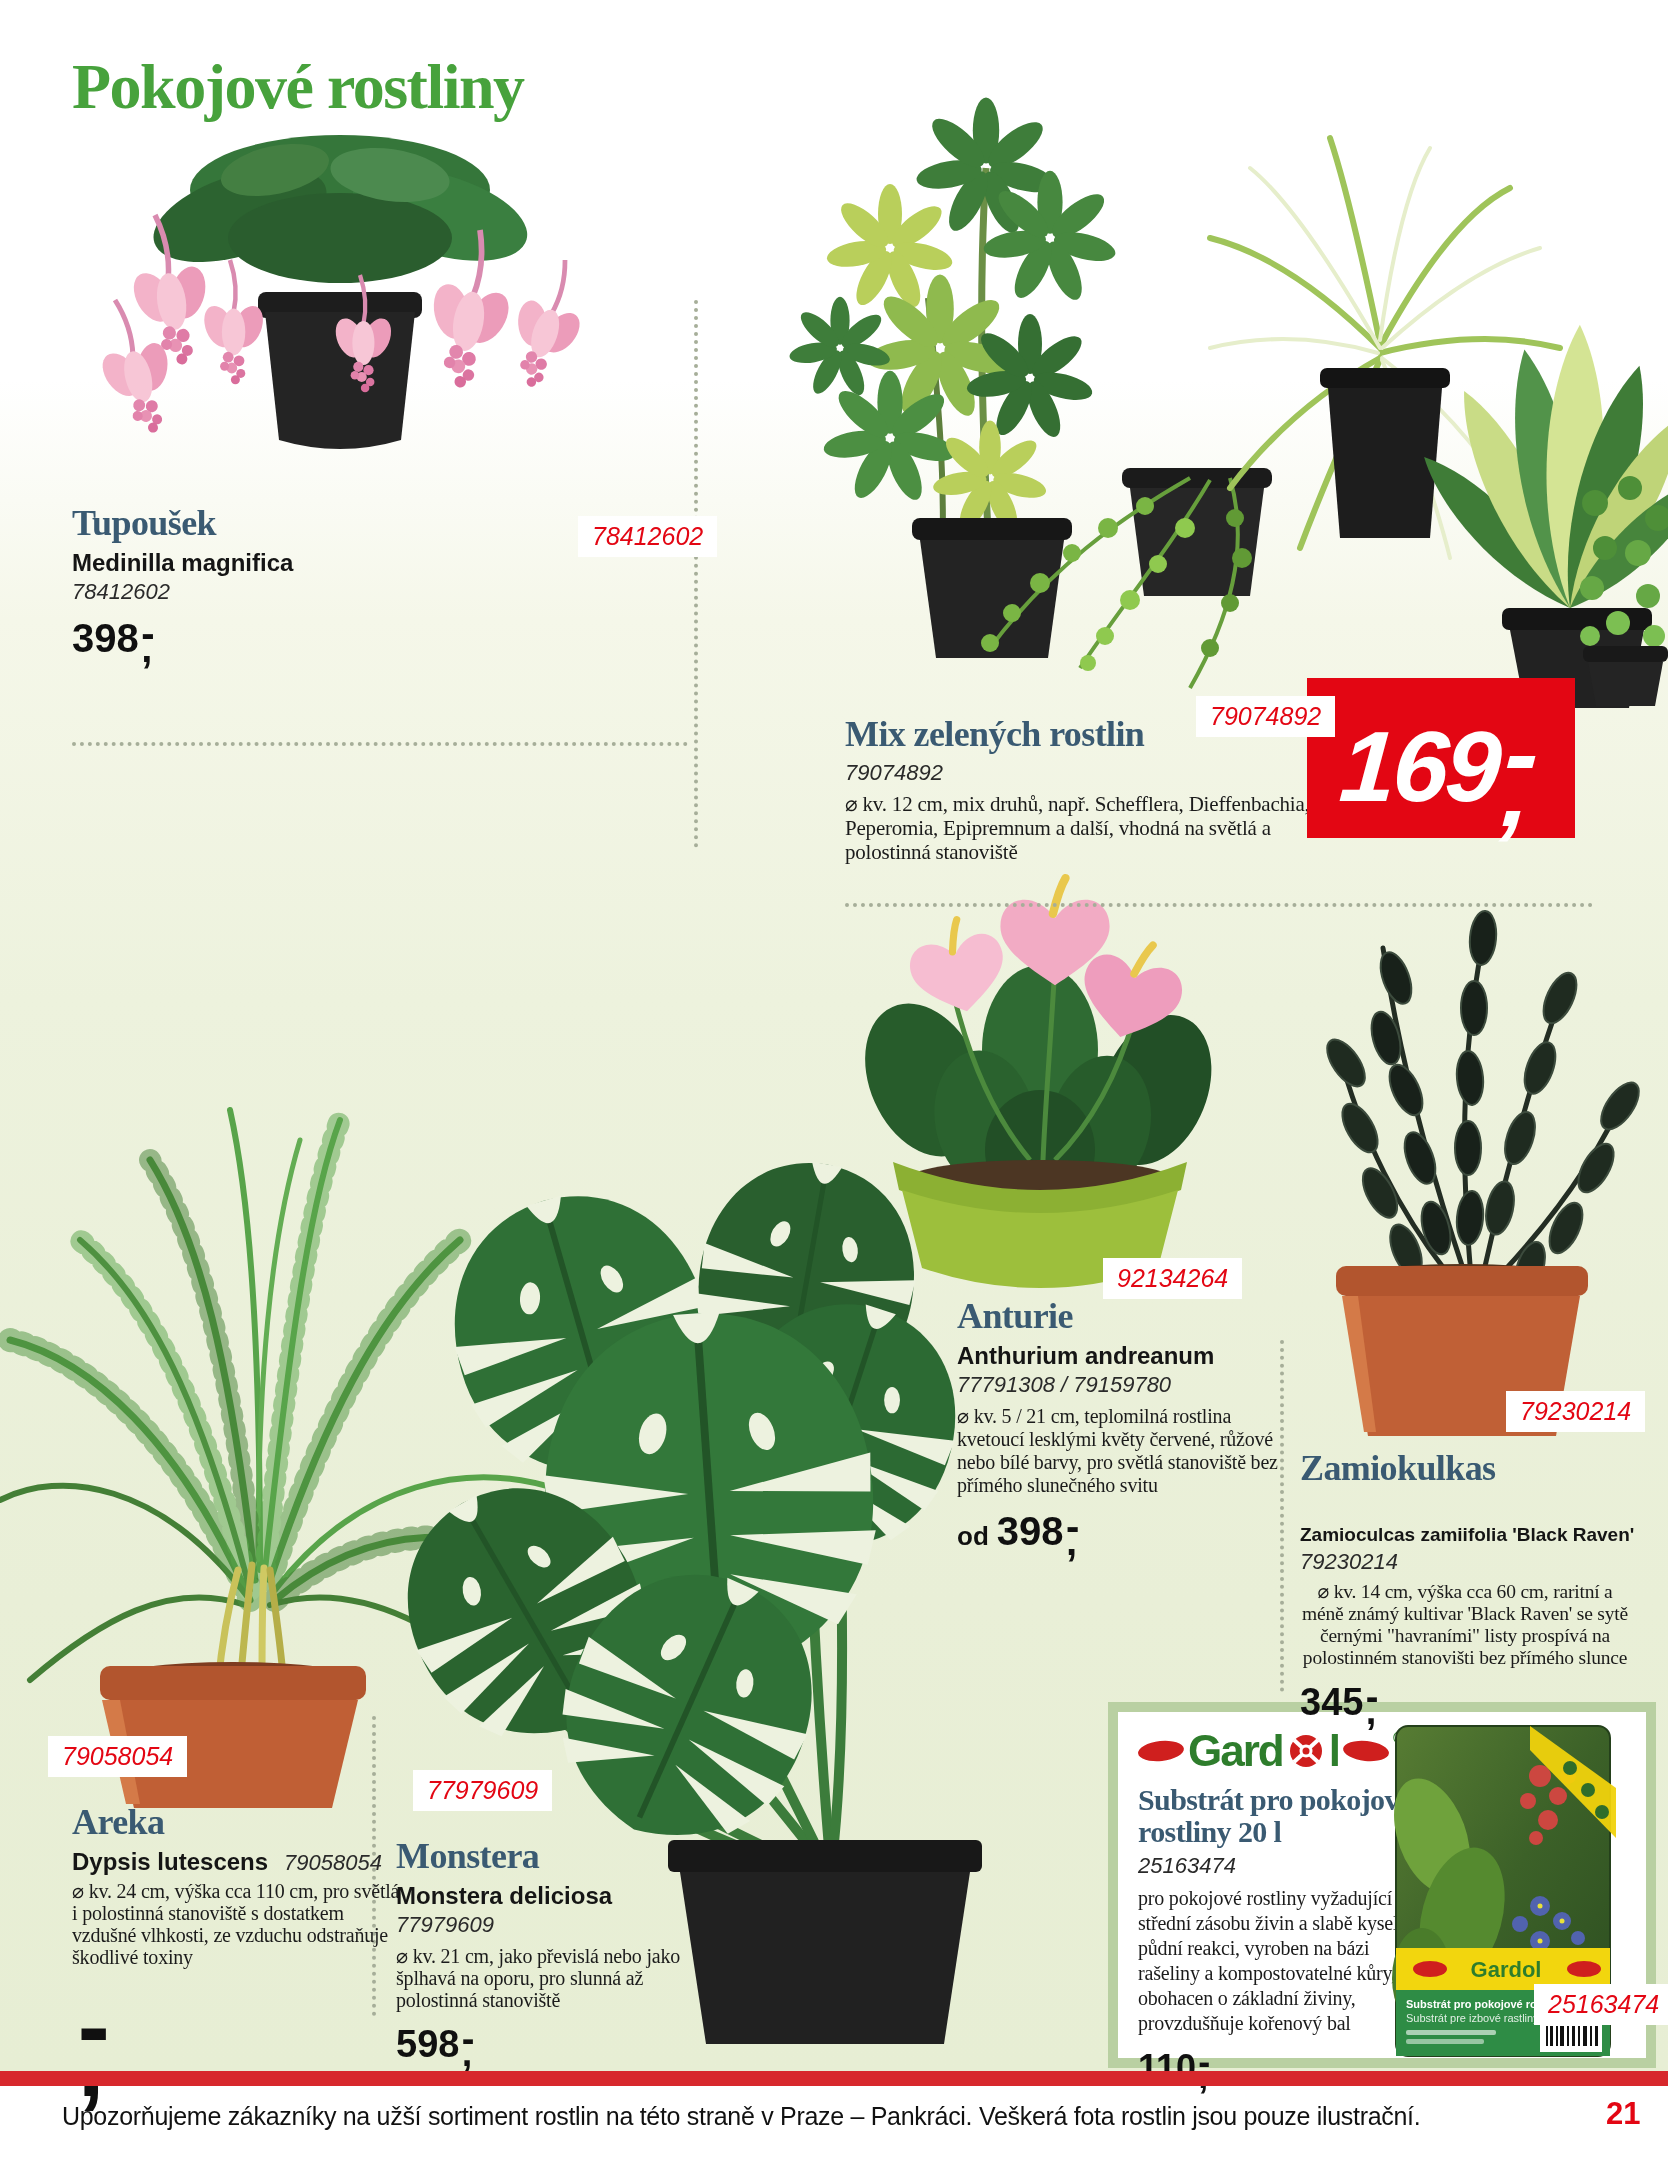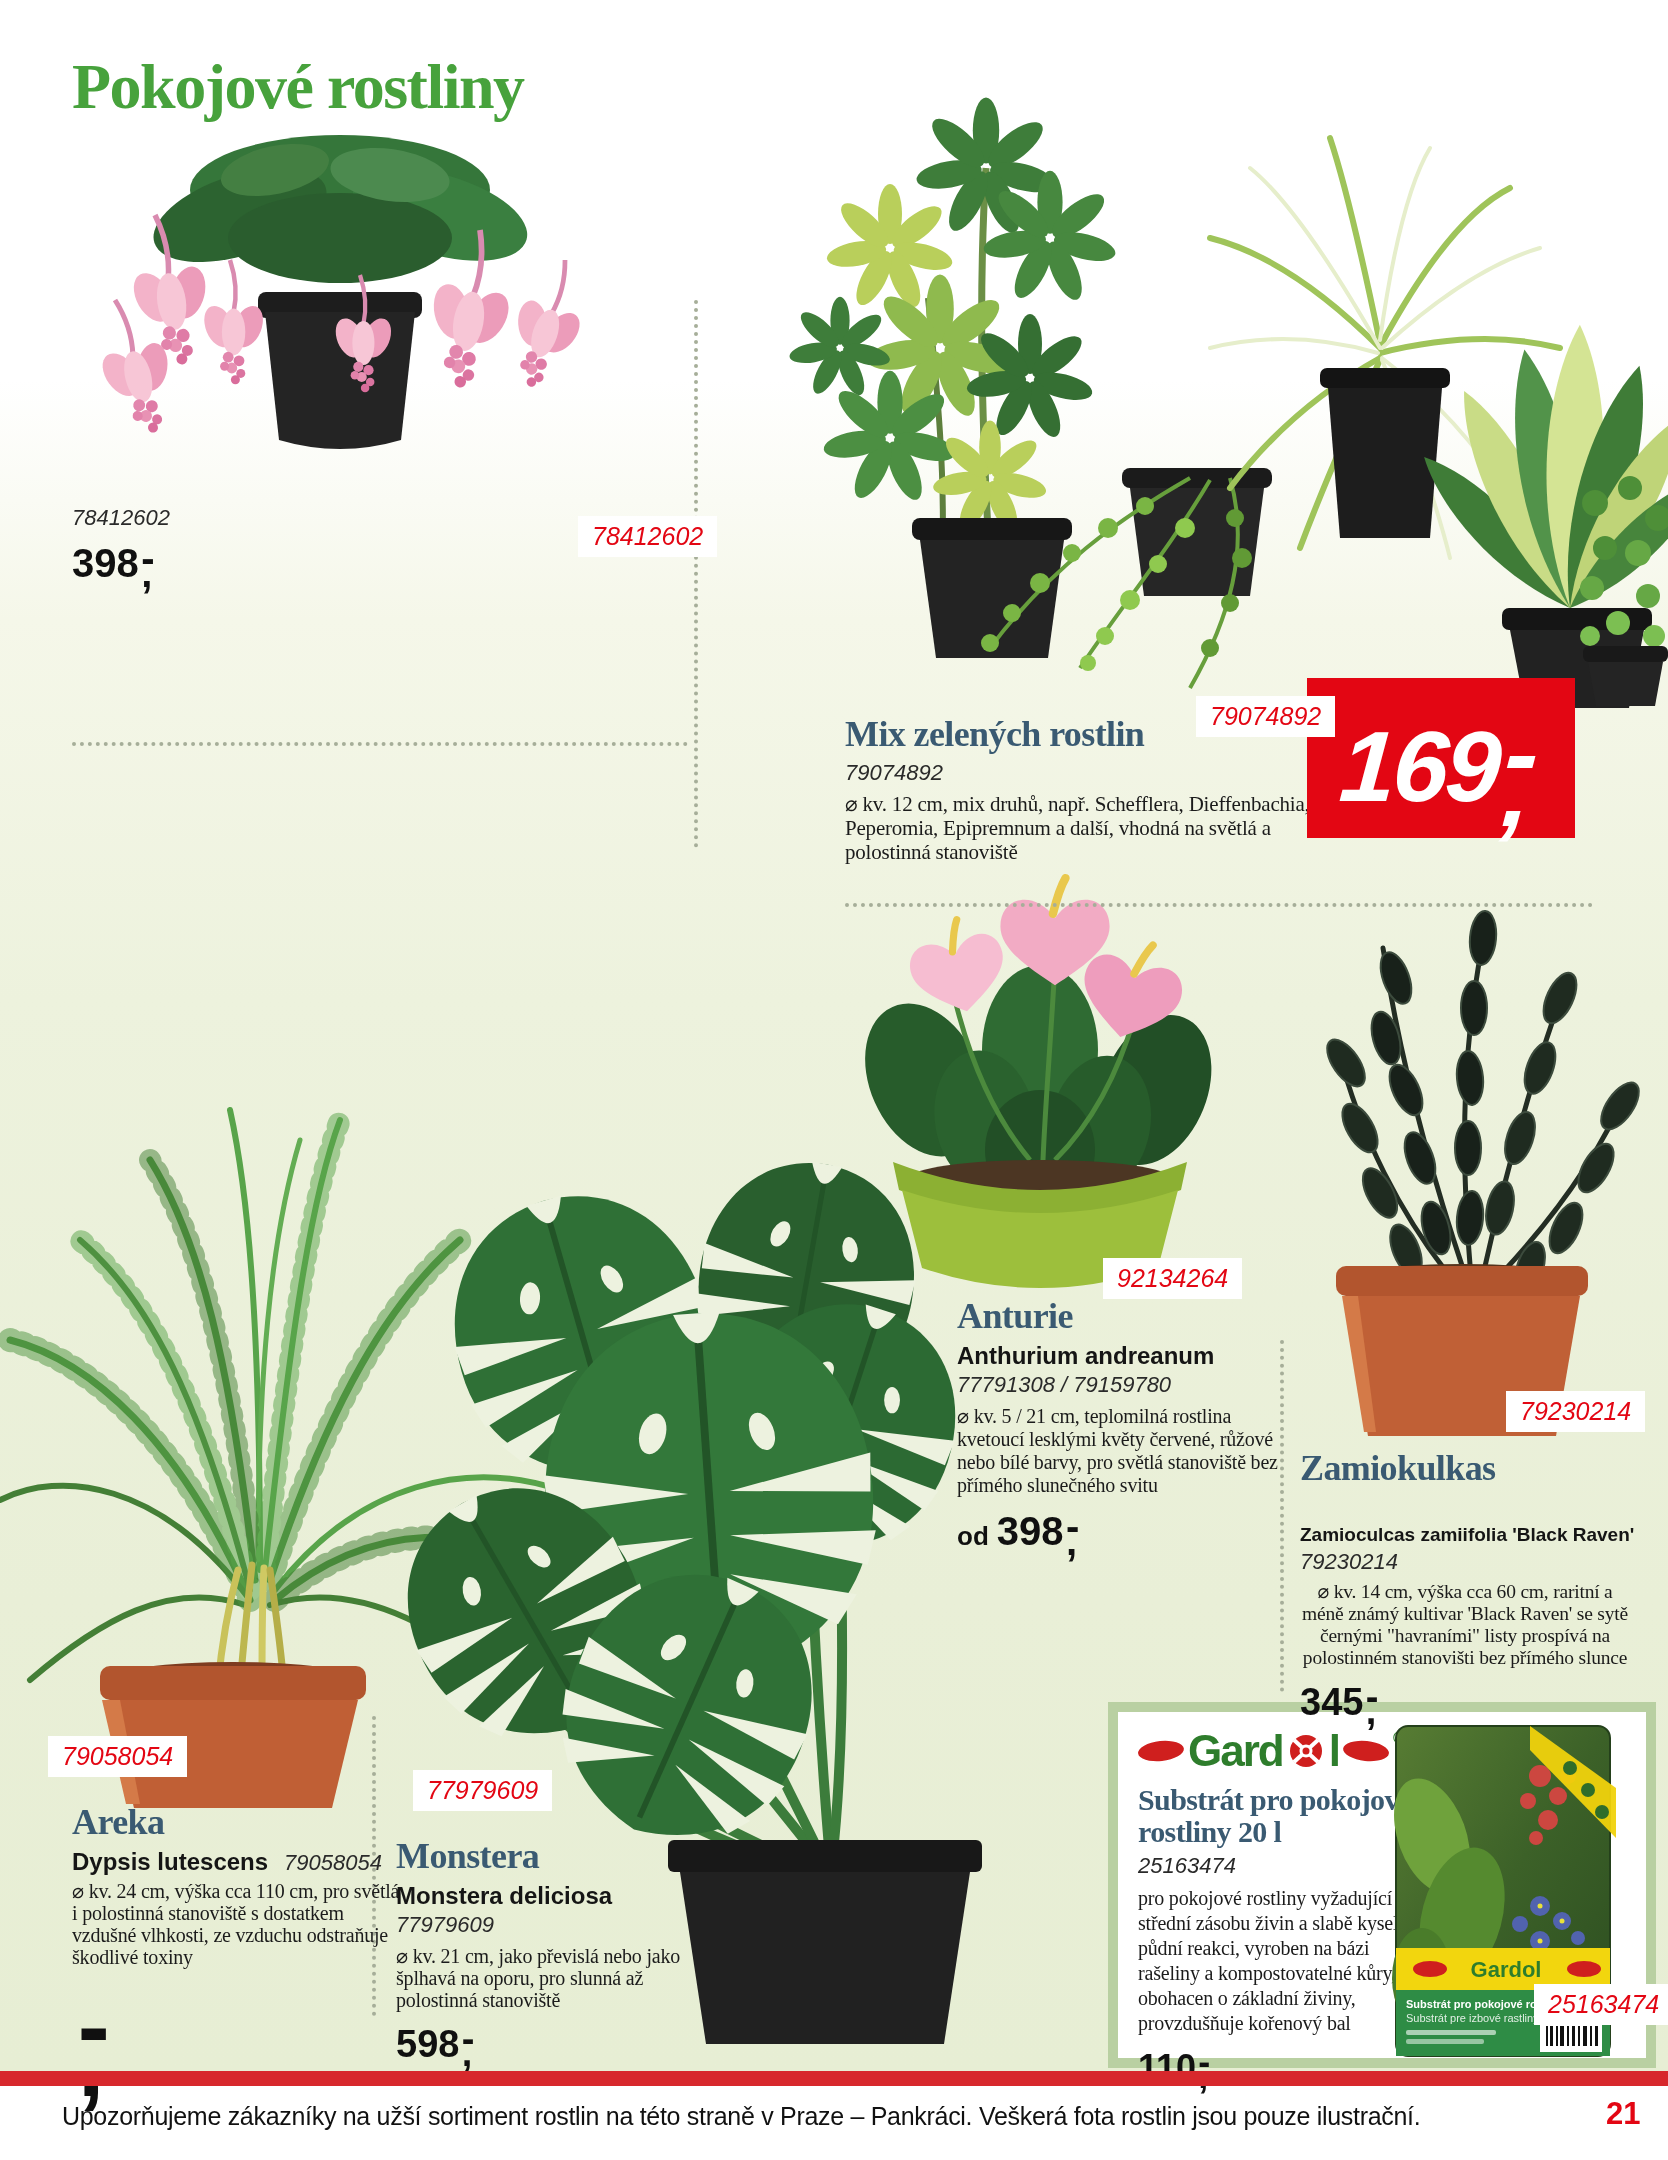--- a/index.html
+++ b/index.html
@@ -362,20 +362,22 @@
   <div class="sku-tag" style="left:413px;top:1770px;">77979609</div>
   <div class="sku-tag" style="left:1103px;top:1258px;">92134264</div>
   <div class="sku-tag" style="left:1506px;top:1391px;">79230214</div>
   <div class="sku-tag" style="left:1534px;top:1984px;">25163474</div>
 
   <div id="price-box">
     <div class="pb-inner"><span>169</span><span class="pd"><span class="pd-d">-</span><span class="pd-c">,</span></span></div>
   </div>
 
   <section class="sec" style="left:72px;top:505px;width:618px;">
+    <h2 class="name">Tupoušek</h2>
+    <div class="latin">Medinilla magnifica</div>
     <div class="sku">78412602</div>
     <div class="price"><span>398</span><span class="pd"><span class="pd-d">-</span><span class="pd-c">,</span></span></div>
   </section>
 
   <section class="sec" style="left:845px;top:716px;width:490px;">
     <h2 class="name">Mix zelených rostlin</h2>
     <div class="sku">79074892</div>
     <p class="desc">⌀ kv. 12 cm, mix druhů, např. Schefflera, Dieffenbachia, Peperomia, Epipremnum a další, vhodná na světlá a polostinná stanoviště</p>
   </section>
 

